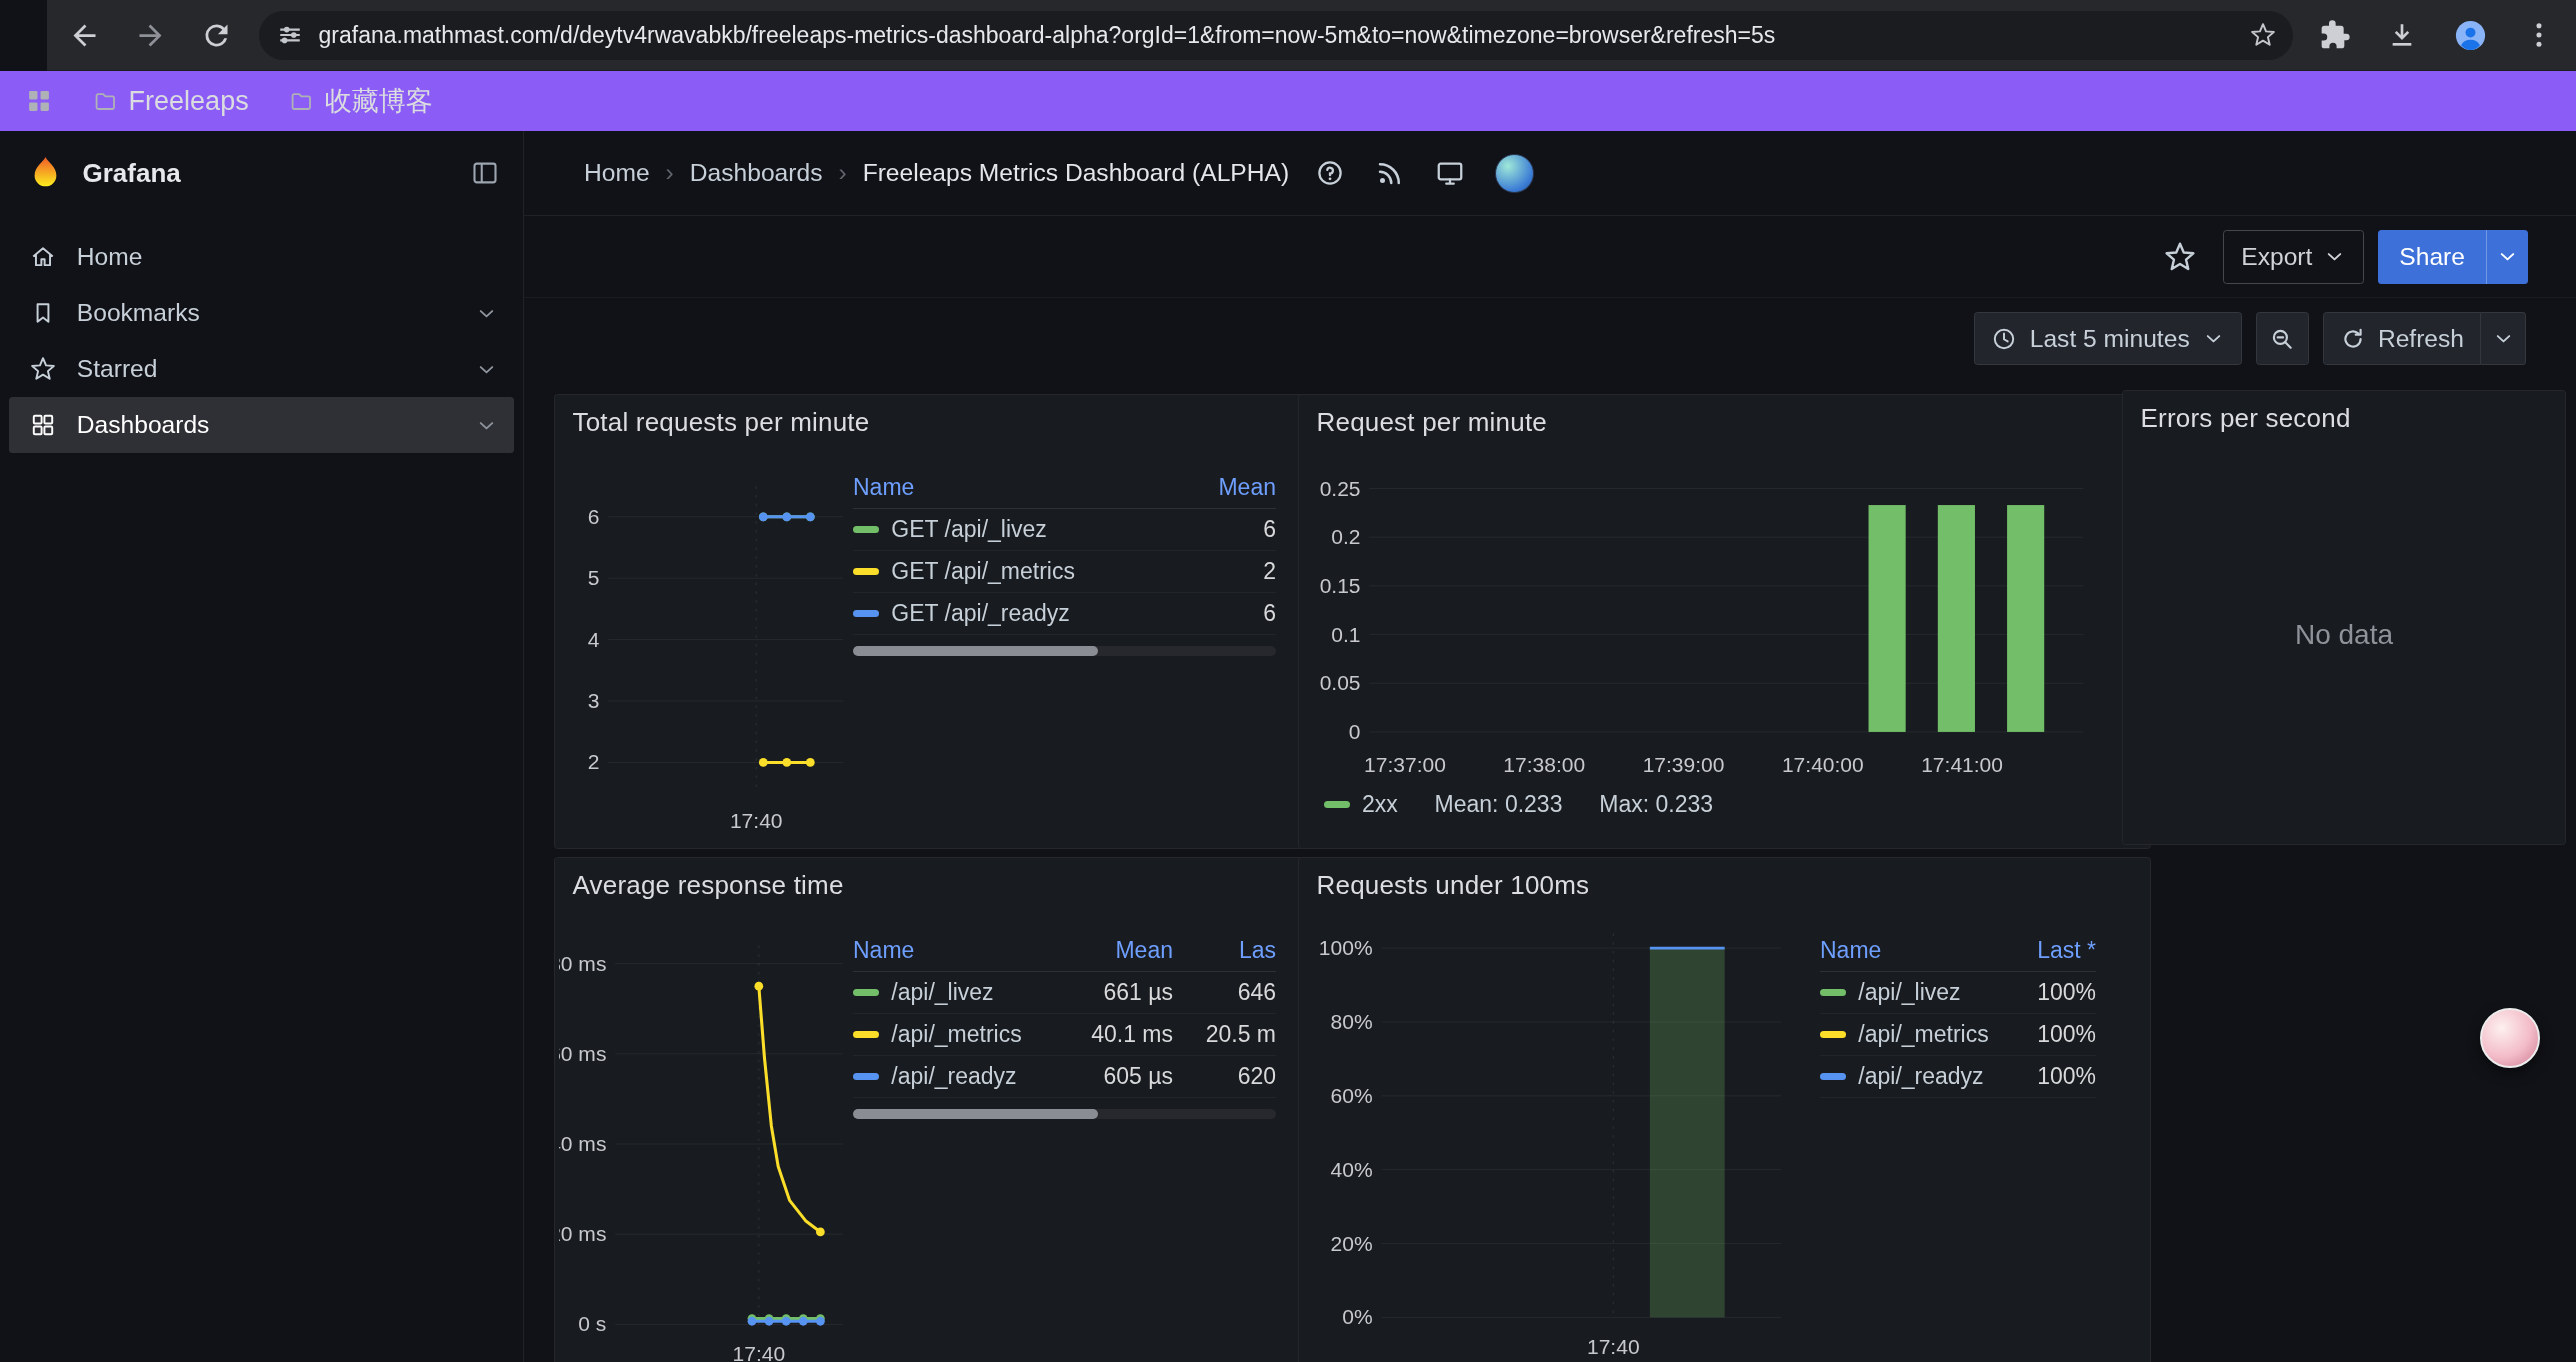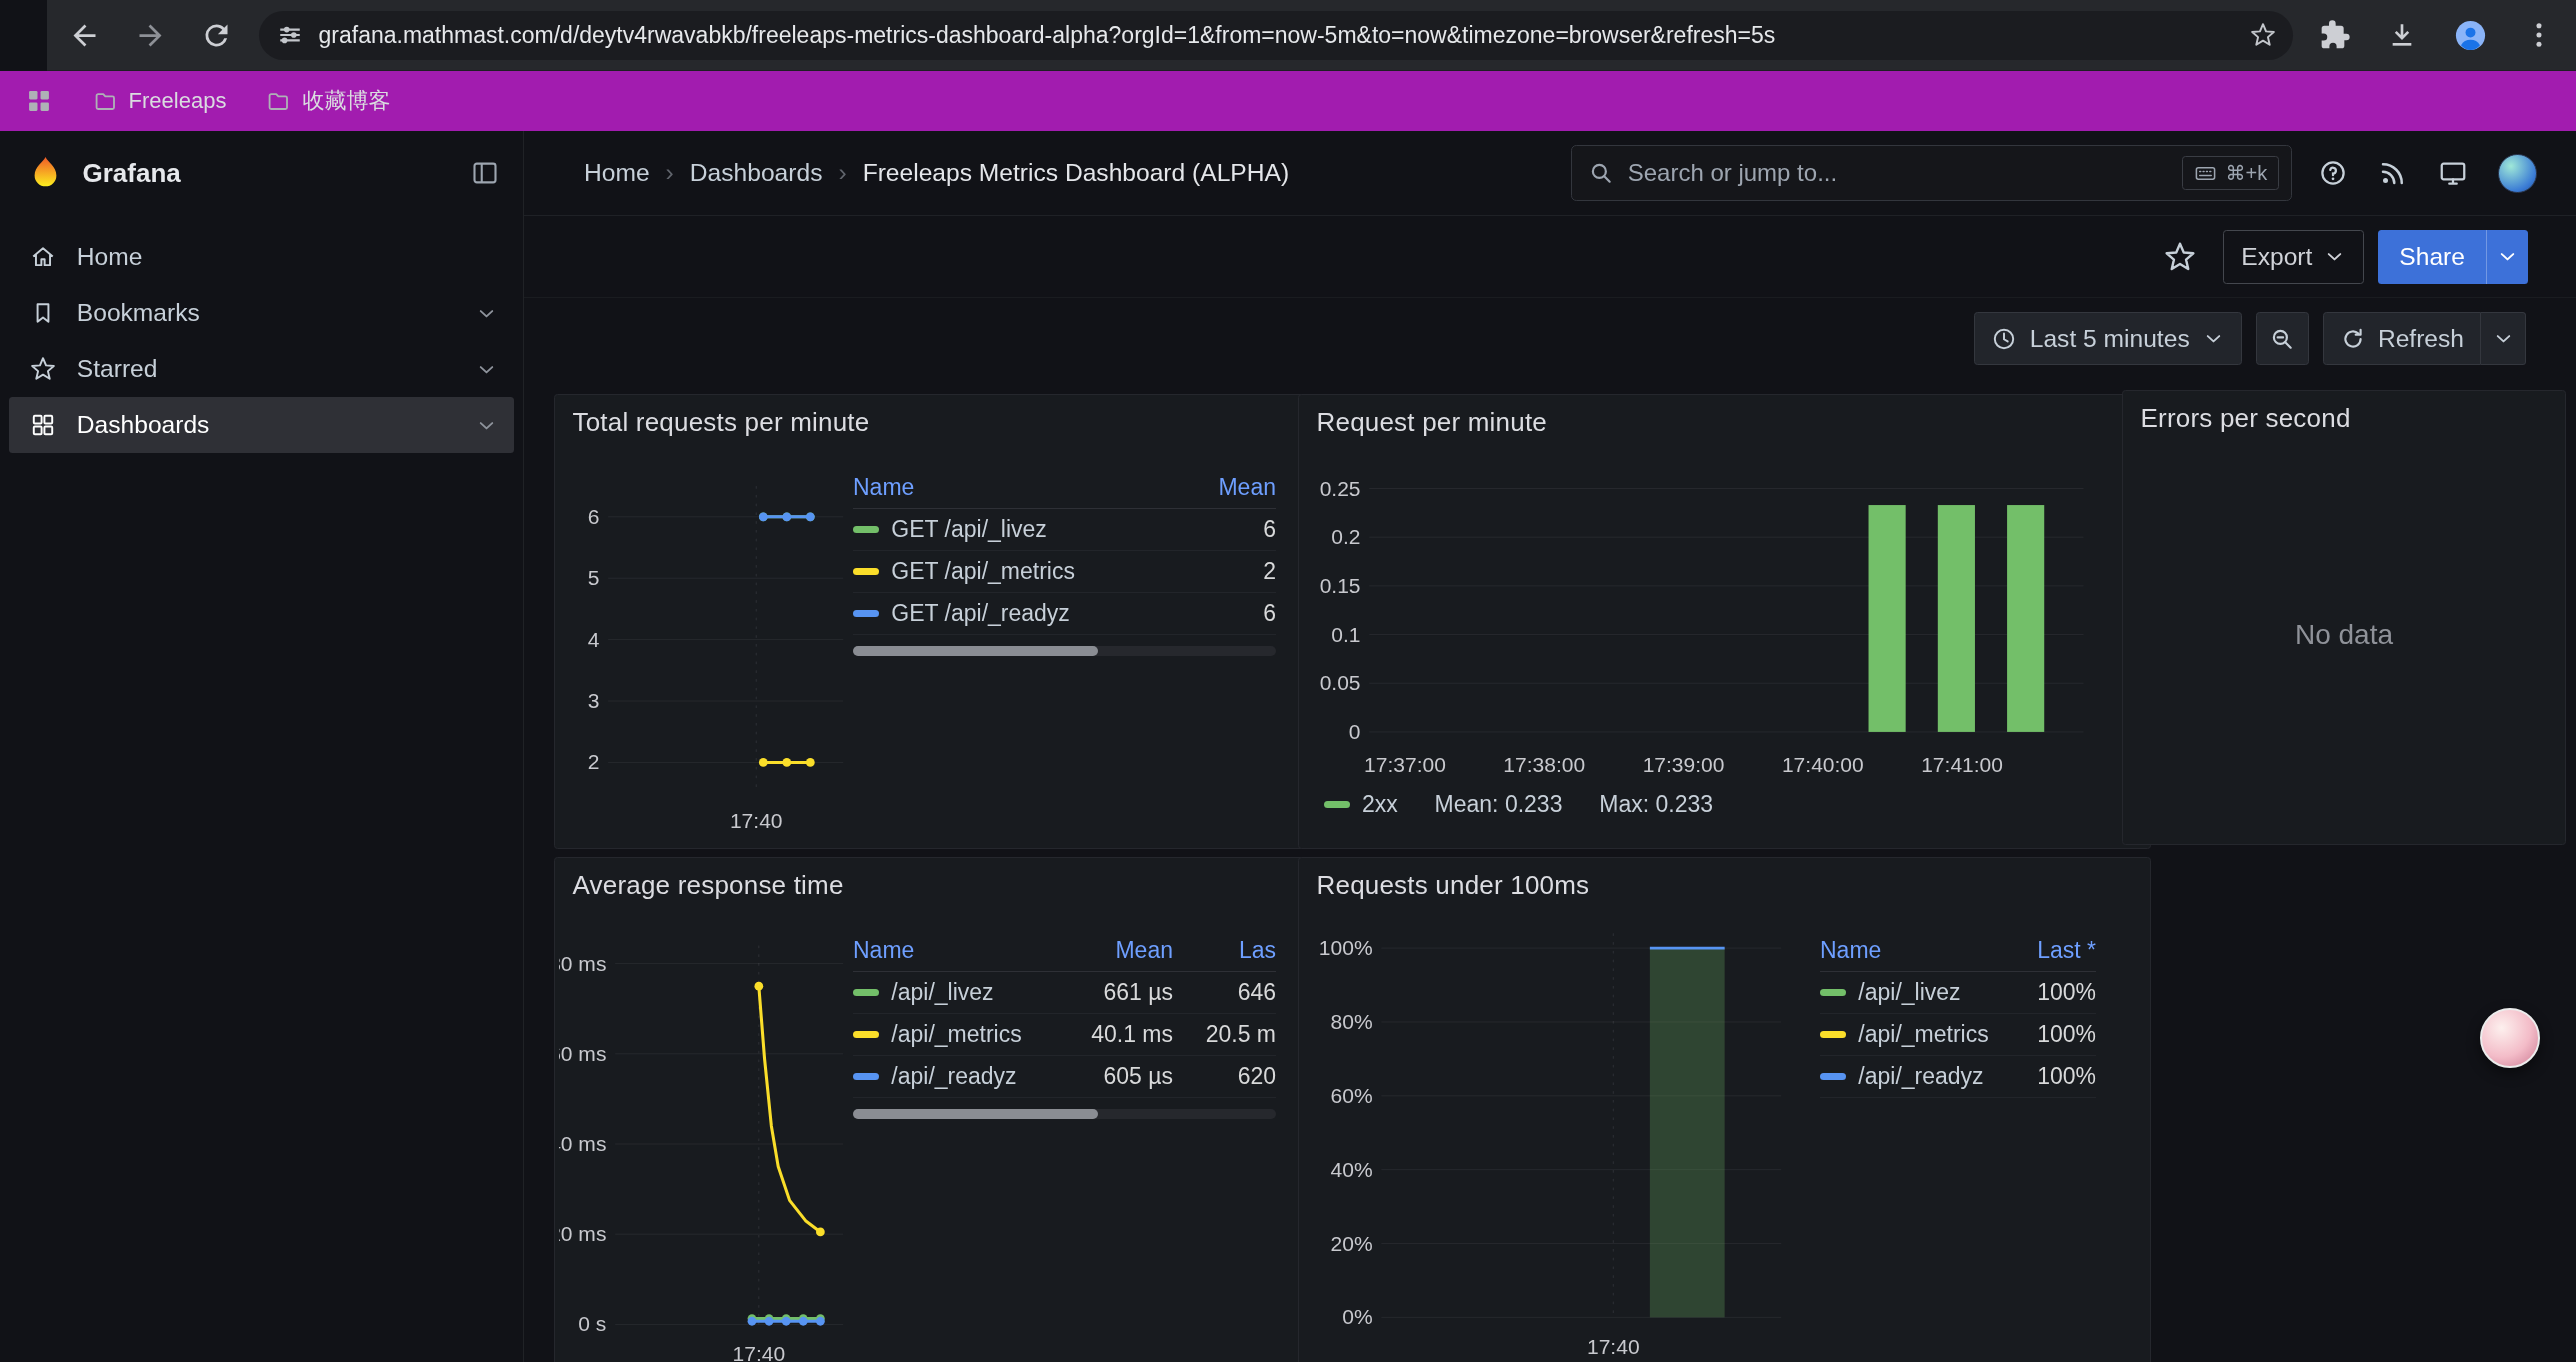--- a/index.html
+++ b/index.html
@@ -11,21 +11,21 @@
   .chrome-toolbar{height:70px;background:#26282C;display:flex;align-items:center;padding:0 21px;border-bottom:0.9px solid #1E1F23;margin-left:47px;}
   .nav-group{display:flex;align-items:center;gap:33px;color:#CDCFD4;}
   .nav-group .ic{width:33px;height:33px;}
   .dim{color:#8E9197;}
   .omnibox{flex:1;height:49px;margin:0 26px 0 26px;background:#1B1C20;border-radius:24.6px;display:flex;align-items:center;gap:16px;padding:0 17.5px;}
   .omnibox .ic{width:26px;height:26px;color:#C3C6CB;}
   .omni-url{flex:1;font-size:23px;color:#E6E8EB;white-space:nowrap;overflow:hidden;text-overflow:ellipsis;}
   .right-group{display:flex;align-items:center;gap:35px;color:#CDCFD4;}
   .right-group .ic{width:32px;height:32px;}
   .chrome-avatar{width:35px;height:35px;border-radius:50%;overflow:hidden;}
-  .bookmarks-bar{height:60px;background:#a21caf;display:flex;align-items:center;gap:40px;padding:0 24.6px;color:#DADCE0;font-size:22px;}
+  .bookmarks-bar{height:60px;background:#8b5cf6;display:flex;align-items:center;gap:40px;padding:0 24.6px;color:#DADCE0;font-size:27px;}
   .bm-item{display:flex;align-items:center;gap:11.4px;}
   .bm-item .ic{width:24.6px;height:24.6px;color:#AEB1B6;}
 
   
   .grafana{display:flex;height:1233px;background:#111217;}
   .sidebar{width:523px;flex:none;border-right:0.9px solid #202226;}
   .sb-head{height:84px;display:flex;align-items:center;gap:17.5px;padding:0 19px 0 26px;}
   .sb-head .brand{font-size:26px;font-weight:600;color:#E6E8EC;}
   .sb-toggle{margin-left:auto;color:#9DA5B0;background:none;border:none;padding:5.3px;cursor:pointer;}
   .sb-toggle .ic{width:28px;height:28px;}
@@ -313,32 +313,20 @@
     <main class="gmain">
 
       <div class="g-header">
         <nav class="breadcrumb">
           <a>Home</a>
           <span class="crumb-sep">›</span>
           <a>Dashboards</a>
           <span class="crumb-sep">›</span>
           <span class="crumb-current">Freeleaps Metrics Dashboard (ALPHA)</span>
         </nav>
-        <div class="search-box">
-          <svg class="ic" viewBox="0 0 30 30" width="26" height="26">
-              <use href="#i-search"></use>
-            </svg>
-          <span>Search or jump to...</span>
-          <span class="kbd-badge">
-            <svg class="ic" viewBox="0 0 26 26" width="23" height="23">
-                <use href="#i-keyboard"></use>
-              </svg>
-            <span>⌘+k</span>
-          </span>
-        </div>
         <div class="h-icons">
           <svg class="ic" viewBox="0 0 34 34" width="30" height="30">
               <use href="#i-help"></use>
             </svg>
           <svg class="ic" viewBox="0 0 34 34" width="30" height="30">
               <use href="#i-rss"></use>
             </svg>
           <svg class="ic" viewBox="0 0 34 34" width="30" height="30">
               <use href="#i-monitor"></use>
             </svg>

